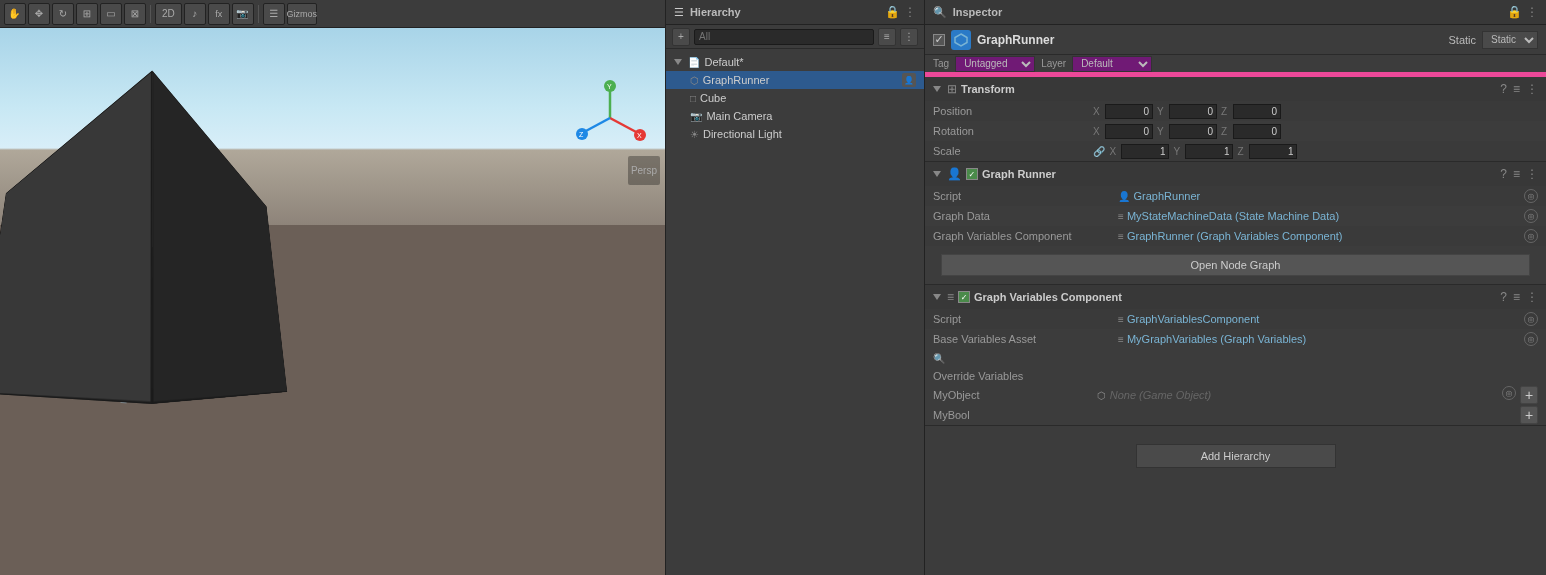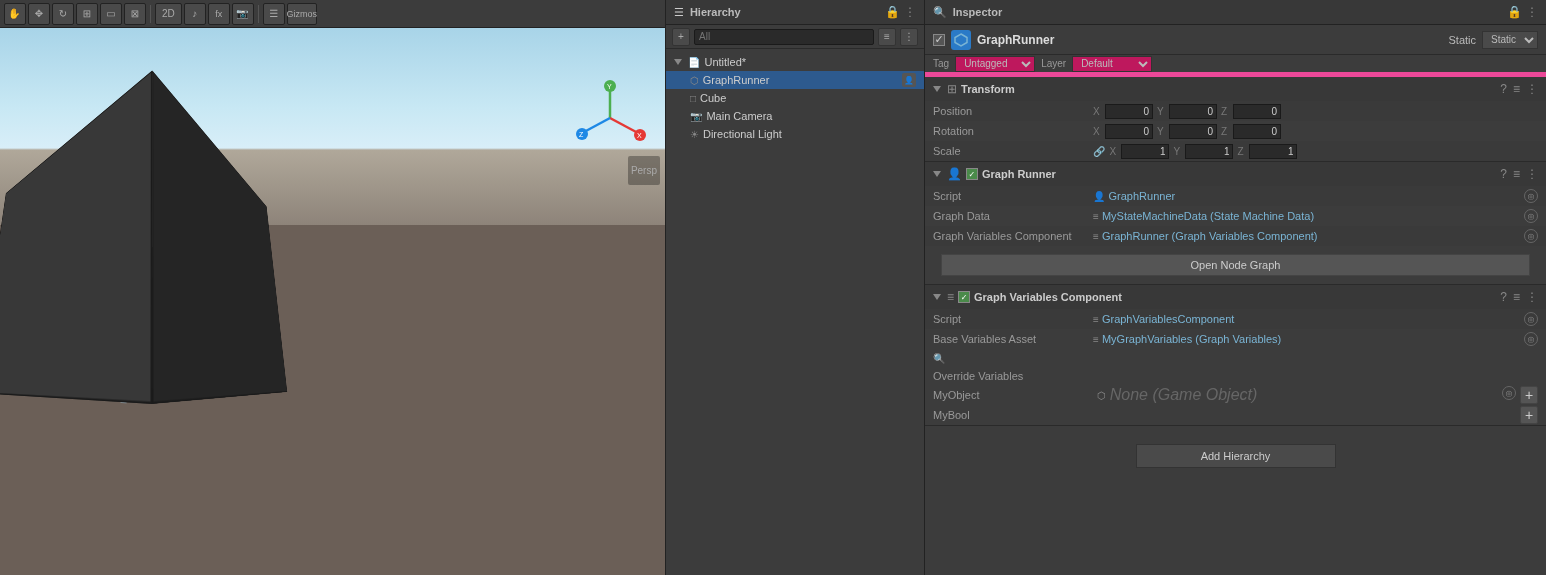--- a/index.html
+++ b/index.html
@@ -329,21 +329,21 @@
       background: #3c3c3c;
     }
 
     .tag-label, .layer-label {
       font-size: 10px;
       color: #999;
     }
 
     .tag-dropdown, .layer-dropdown {
       height: 16px;
-      background: #be185d;
+      background: #701a75;
       border: 1px solid #333;
       color: #bbb;
       font-size: 10px;
       padding: 0 4px;
       min-width: 80px;
     }
 
     
     .component-section {
       border-bottom: 1px solid #2a2a2a;
@@ -405,20 +405,21 @@
       font-size: 11px;
       color: #999;
       width: 160px;
       flex-shrink: 0;
     }
 
     .prop-value {
       flex: 1;
       font-size: 11px;
       color: #ccc;
+      margin-left: 25px;
     }
 
     .prop-xyz {
       display: flex;
       gap: 4px;
       flex: 1;
     }
 
     .xyz-field {
       display: flex;
@@ -510,21 +511,21 @@
       border: 1px solid #333;
       color: #ccc;
       font-size: 11px;
       cursor: pointer;
       margin: 8px auto;
       display: block;
       width: 200px;
     }
 
     .none-label {
-      font-size: 16px;
+      font-size: 11px;
       color: #666;
       font-style: italic;
     }
 
     .override-section {
       padding: 3px 8px;
       font-size: 11px;
       color: #999;
       background: #3c3c3c;
     }
@@ -614,21 +615,21 @@
     <div class="hier-btn">+</div>
     <input class="hier-search" type="text" placeholder="All" style="">
     <div class="hier-btn">≡</div>
     <div class="hier-btn">⋮</div>
   </div>
   <div class="hierarchy-list">
 
     <div class="hier-item">
       <div class="triangle open"></div>
       <span class="hier-item-icon">📄</span>
-      <span class="hier-item-label">Untitled*</span>
+      <span class="hier-item-label">Default*</span>
     </div>
 
     <div class="hier-item indented selected">
       <span class="hier-item-icon">⬡</span>
       <span class="hier-item-label">GraphRunner</span>
       <div class="hier-item-badge">👤</div>
     </div>
 
     <div class="hier-item indented">
       <span class="hier-item-icon">□</span>

